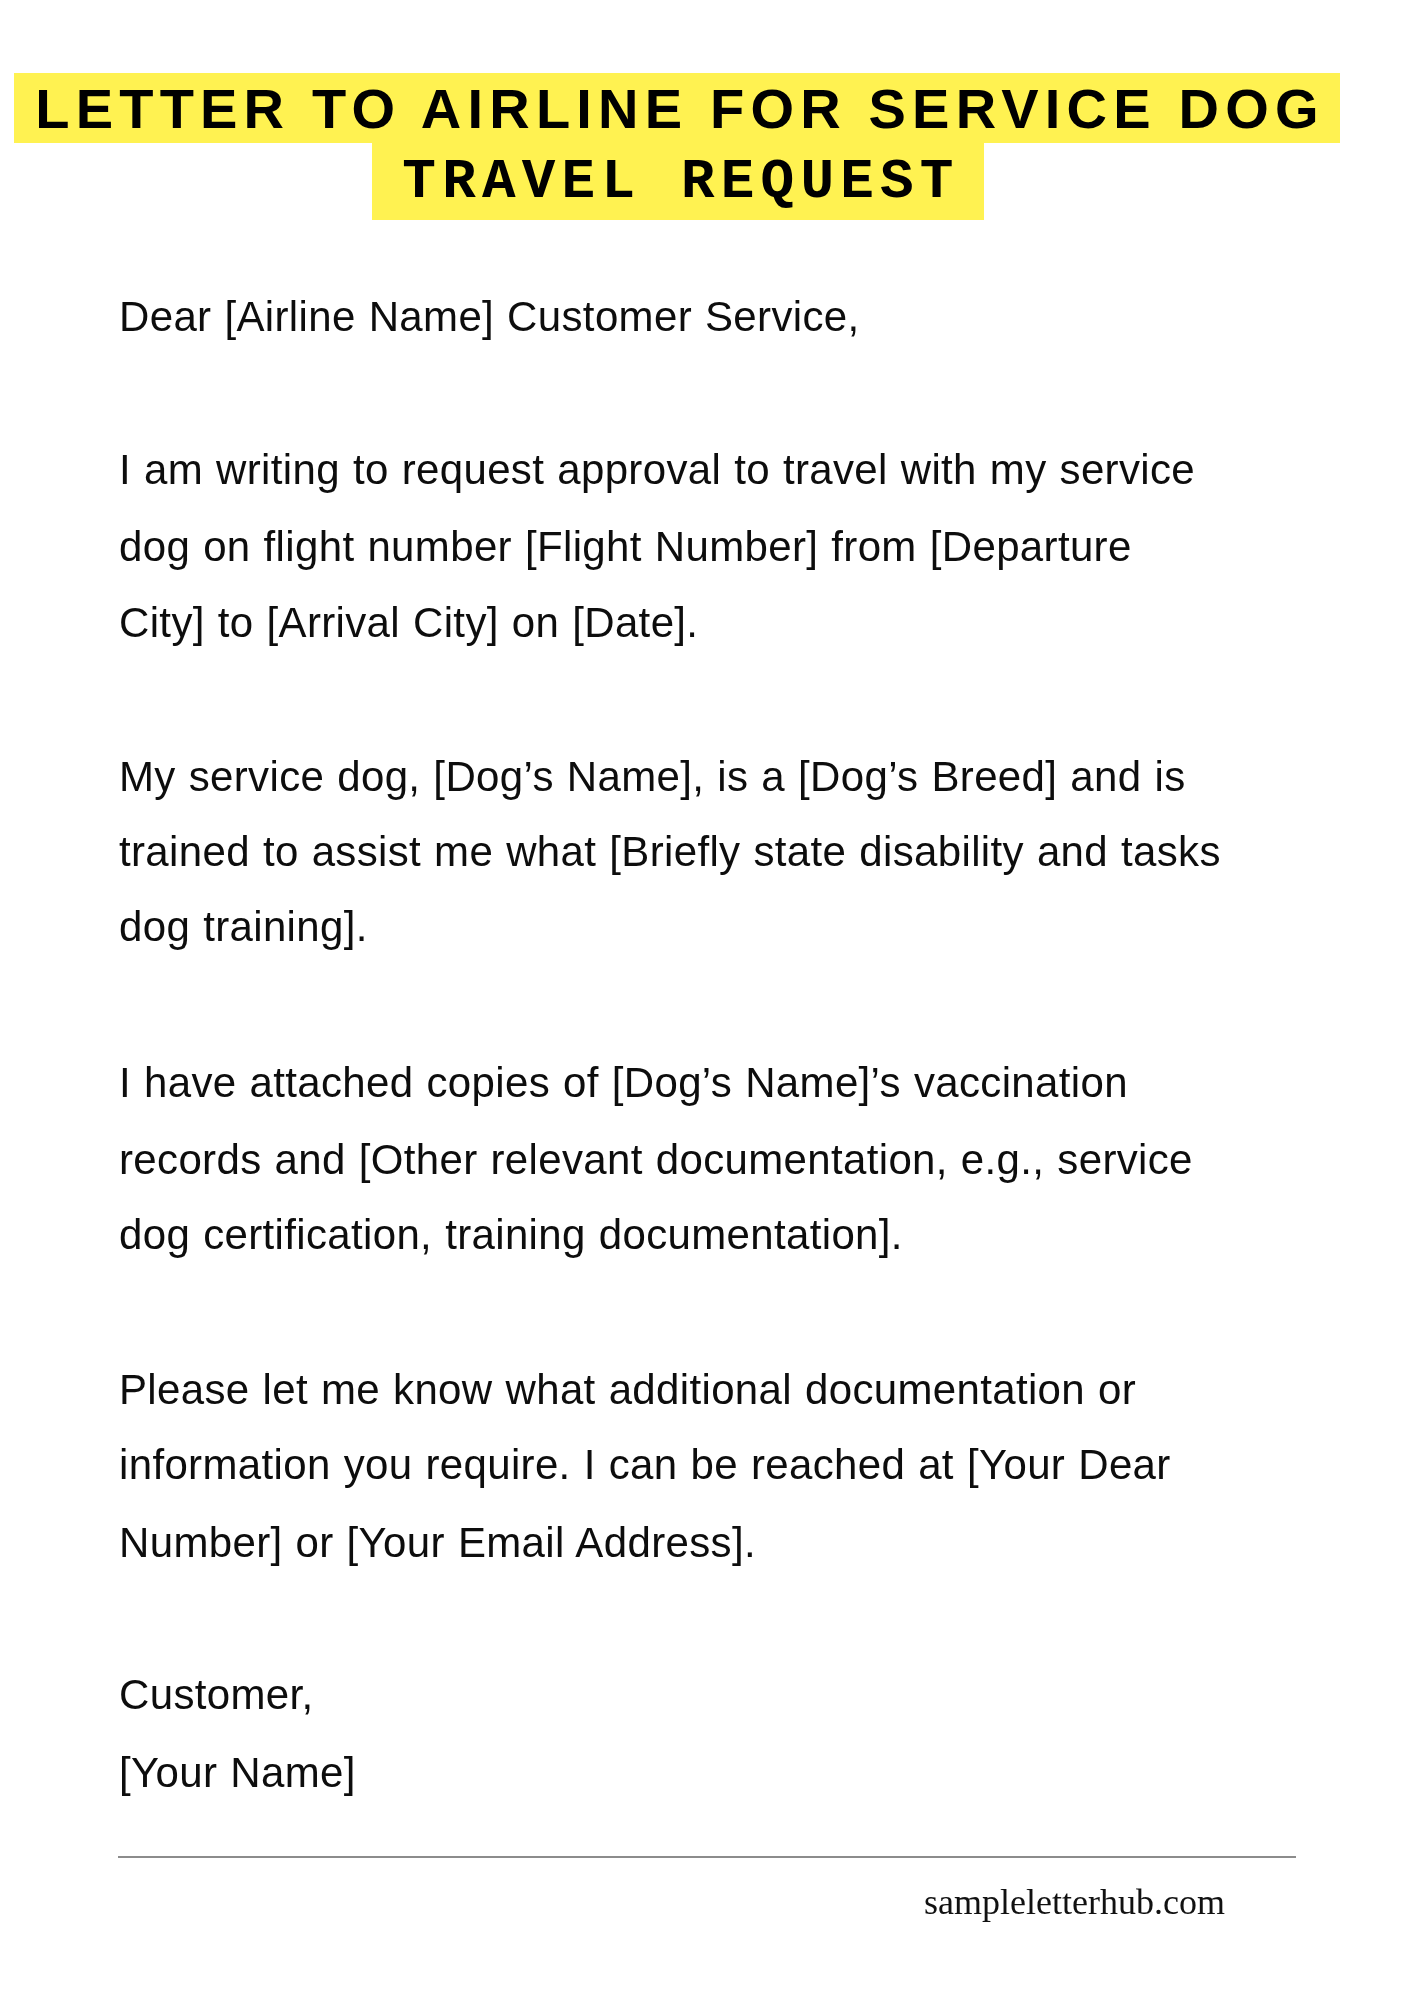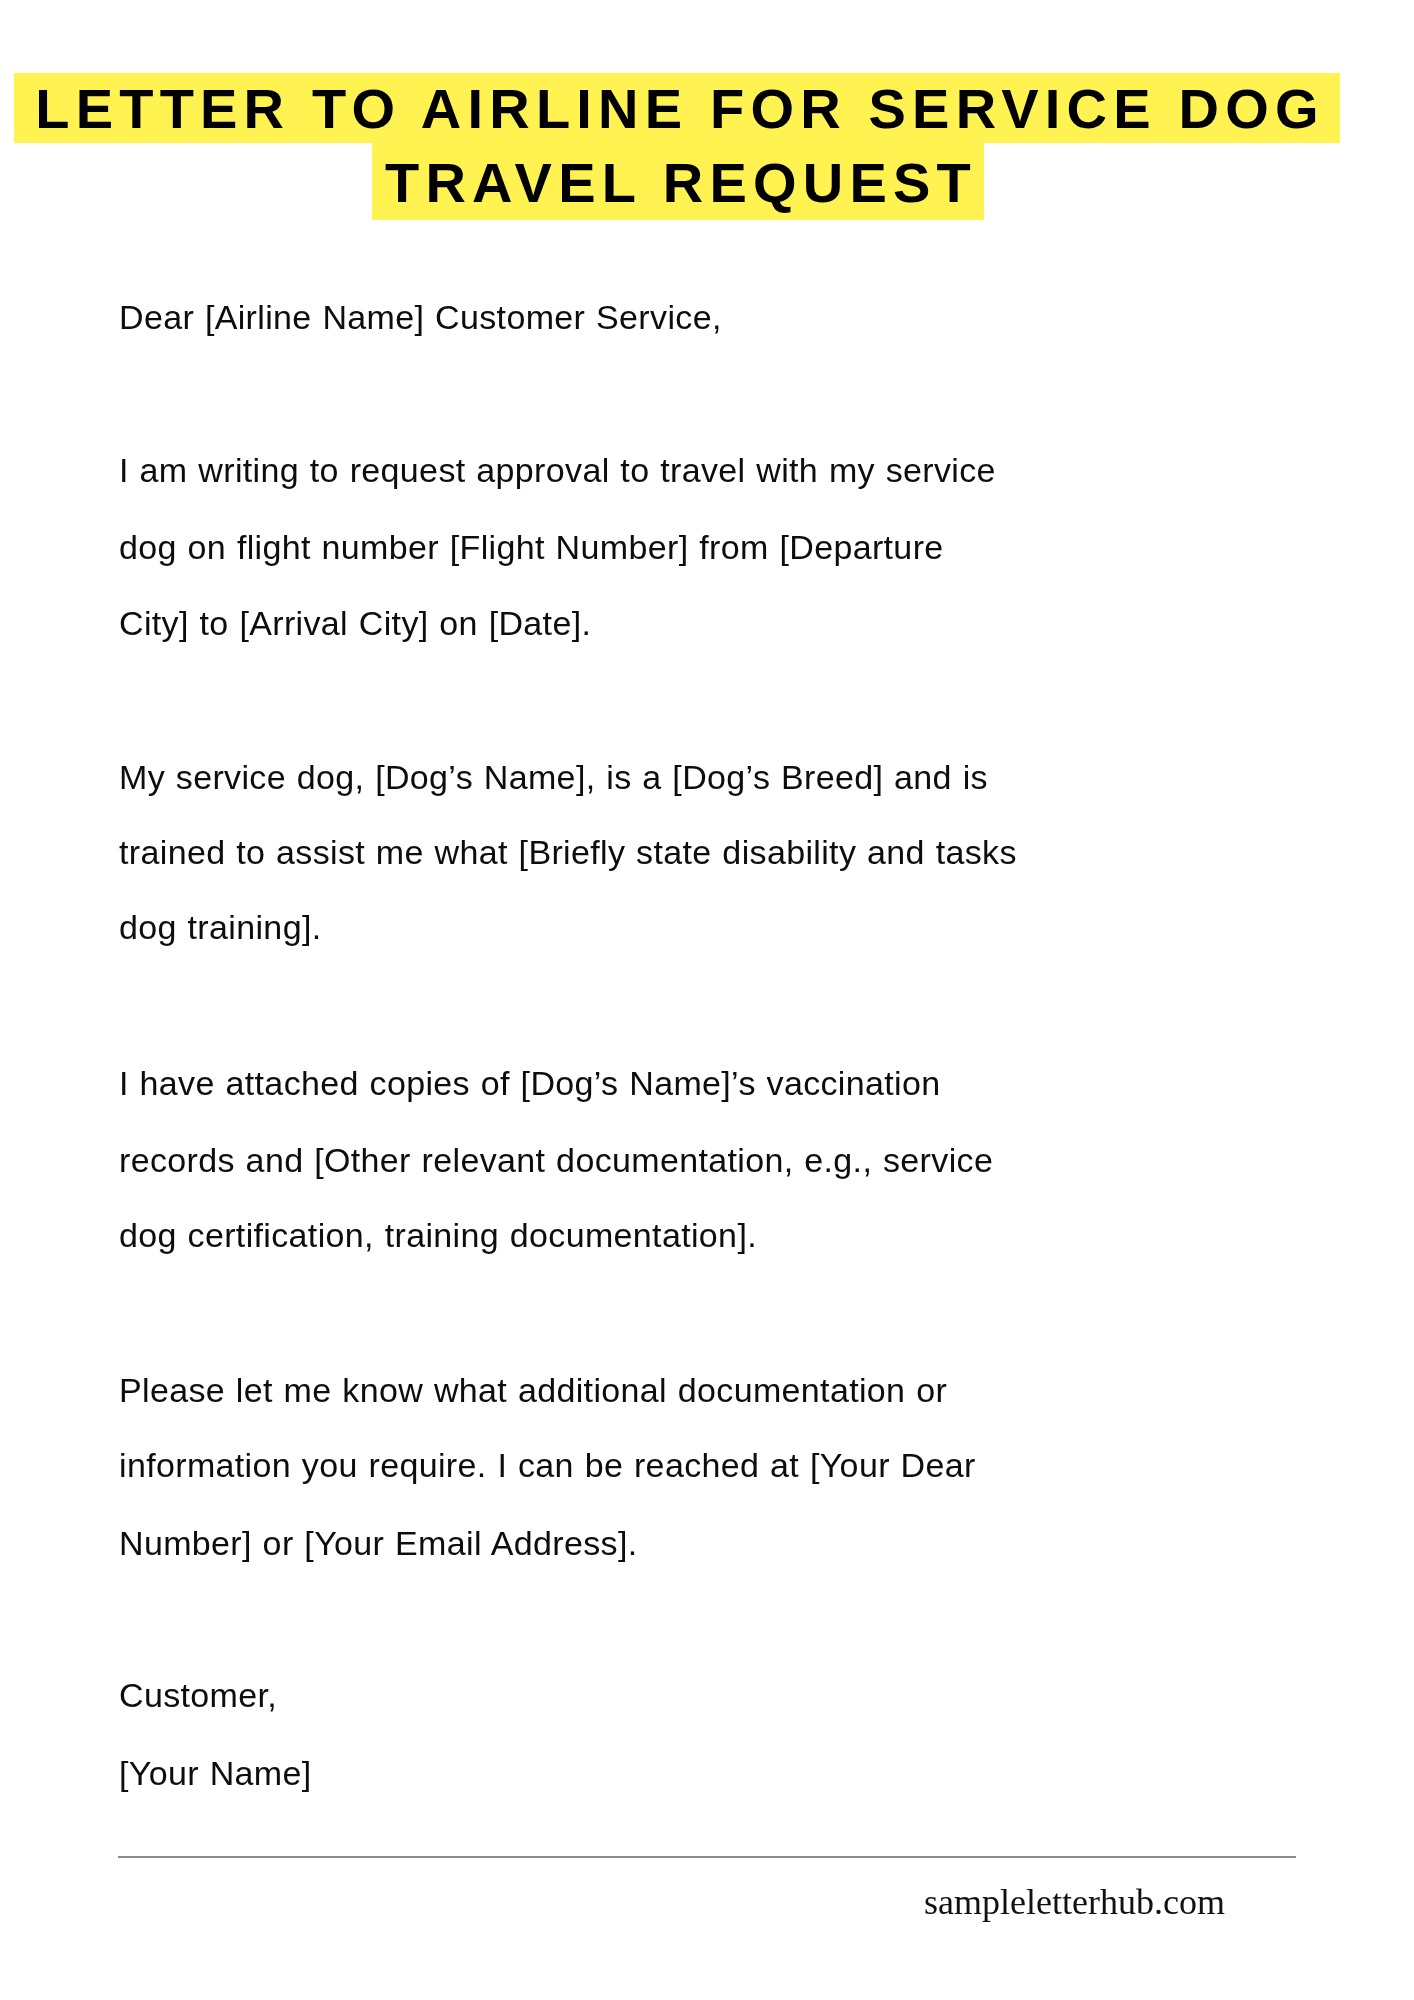--- a/index.html
+++ b/index.html
@@ -35,25 +35,26 @@
       line-height: 72px;
       padding-left: 6px;
     }
     #title-line-2 {
       left: 372px;
       top: 143px;
       width: 612px;
       height: 77px;
       line-height: 79px;
       padding-left: 6px;
+      font-family: Liberation Mono, monospace;
     }
     .body-line {
       position: absolute;
       left: 119px;
-      font-size: 34px;
+      font-size: 42px;
       line-height: 42px;
       height: 42px;
       white-space: nowrap;
       letter-spacing: 0.35px;
       word-spacing: 1px;
       color: #0d0d0d;
     }
     .divider {
       position: absolute;
       left: 118px;

